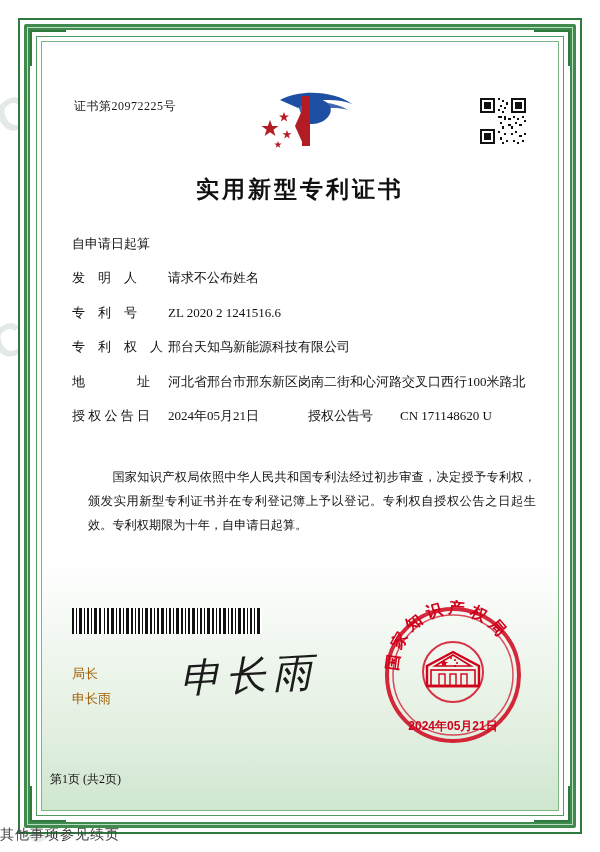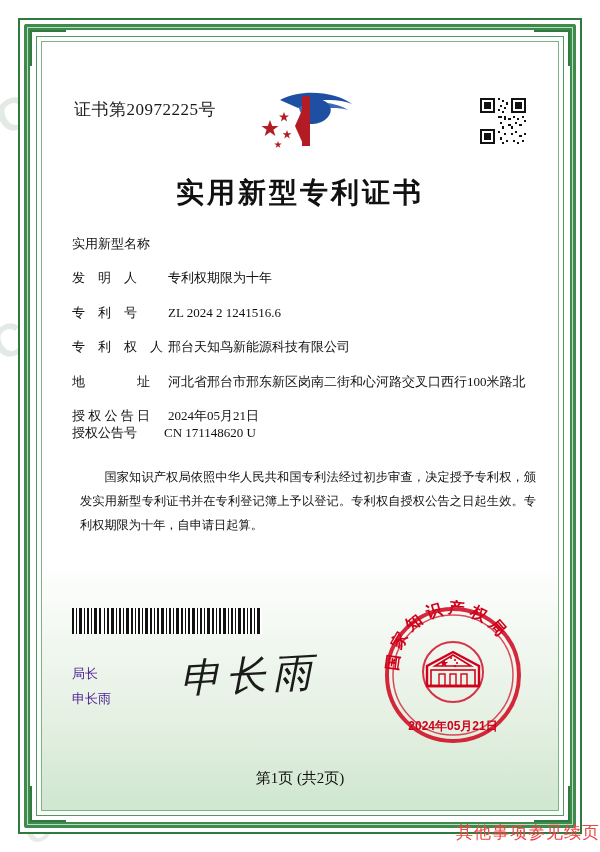--- a/index.html
+++ b/index.html
@@ -67,21 +67,21 @@
     pointer-events:none;
   }
   .wm.s{font-size:34px;color:#e7ece7;}
 
   .content{
     position:absolute;left:50px;top:52px;right:50px;bottom:50px;
   }
 
   .cert-no{
     position:absolute;left:24px;top:46px;
-    font-size:17px;color:#1a1a1a;
+    font-size:12px;color:#1a1a1a;
     letter-spacing:0.5px;
   }
   
   .logo{
     position:absolute;left:50%;top:34px;transform:translateX(-50%);
     width:120px;height:70px;
   }
   
   .qr{
     position:absolute;right:18px;top:42px;
@@ -90,90 +90,89 @@
     padding:3px;
     border:1px solid #fff;
   }
   .qr svg{display:block;}
 
   .title{
     position:absolute;left:0;right:0;top:122px;
     text-align:center;
     font-family:"Liberation Sans", sans-serif;
     font-weight:bold;
-    font-size:28px;
+    font-size:23px;
     letter-spacing:3px;
     color:#111;
   }
 
   .fields{
     position:absolute;left:22px;right:12px;top:184px;
     font-size:13px;color:#111;
   }
   .row{
     display:flex;
     margin-bottom:17.5px;
     line-height:1.3;
   }
   .label{
     width:96px;
     flex:none;
     letter-spacing:0px;
     white-space:nowrap;
   }
   .value{flex:1;}
-  .inline-pair{display:flex;width:100%;flex-direction:column;}
+  .inline-pair{display:flex;width:100%;}
   .inline-pair .left{width:236px;display:flex;}
   .inline-pair .right{display:flex;flex:1;align-items:flex-end;}
   .inline-pair .right .label2{width:92px;flex:none;}
 
   .para{
     position:absolute;left:22px;right:14px;top:414px;
     font-size:12.2px;
     line-height:1.95;
     color:#111;
     text-align:justify;
   }
-  .para p{margin:0 0 10px 8px;text-indent:2em;font-family:Liberation Serif, serif;}
+  .para p{margin:0 0 10px 16px;text-indent:2em;font-family:Liberation Serif, serif;}
 
   .barcode{
     position:absolute;left:22px;top:556px;
     width:190px;height:26px;
   }
 
   .director{
     position:absolute;left:22px;top:610px;
-    font-size:13px;line-height:1.9;color:#4c1d95;
+    font-size:13px;line-height:1.9;color:#a16207;
   }
   .signature{
     position:absolute;left:130px;top:596px;
     font-family:"Liberation Serif", serif;
     font-size:40px;
     font-style:italic;
     color:#1b1b1b;
     letter-spacing:6px;
     transform:rotate(-3deg);
     white-space:nowrap;
   }
 
   
   .seal{
     position:absolute;right:22px;top:548px;
     width:150px;height:150px;
   }
 
   .pagenum{
     position:absolute;left:0;right:0;bottom:14px;
-    text-align:center;
-    font-size:15px;color:#111;
+    font-size:12px;color:#111;
   }
   .footer-note{
     position:absolute;left:0;right:0;bottom:8px;
-    text-align:right;
-    font-size:17px;color:#ef4444;
+    text-align:left;
+    font-size:14px;color:#404040;
     letter-spacing:1px;
   }
 </style>
 </head>
 <body>
 
 <div class="page">
 
   <div class="wm" style="left:-10px;top:60px;">CNIPA</div>
   <div class="wm" style="left:355px;top:92px;">CNIPA</div>
@@ -265,31 +264,31 @@
             <rect x="13" y="12" width="1" height="1"></rect>
         </g>
       </svg>
     </div>
 
     <div class="title">实用新型专利证书</div>
 
     <div class="fields">
 
       <div class="row">
-        <div class="label">实用新型名称</div>
+        <div class="label">自申请日起算</div>
       </div>
 
       <div class="row">
         <div class="label">发　明　人</div>
-        <div class="value">专利权期限为十年</div>
+        <div class="value">请求不公布姓名</div>
       </div>
 
       <div class="row">
         <div class="label">专　利　号</div>
-        <div class="value">ZL 2024 2 1241516.6</div>
+        <div class="value">ZL 2020 2 1241516.6</div>
       </div>
 
 
       <div class="row">
         <div class="label">专　利　权　人</div>
         <div class="value">邢台天知鸟新能源科技有限公司</div>
       </div>
 
       <div class="row">
         <div class="label">地　　　　址</div>

